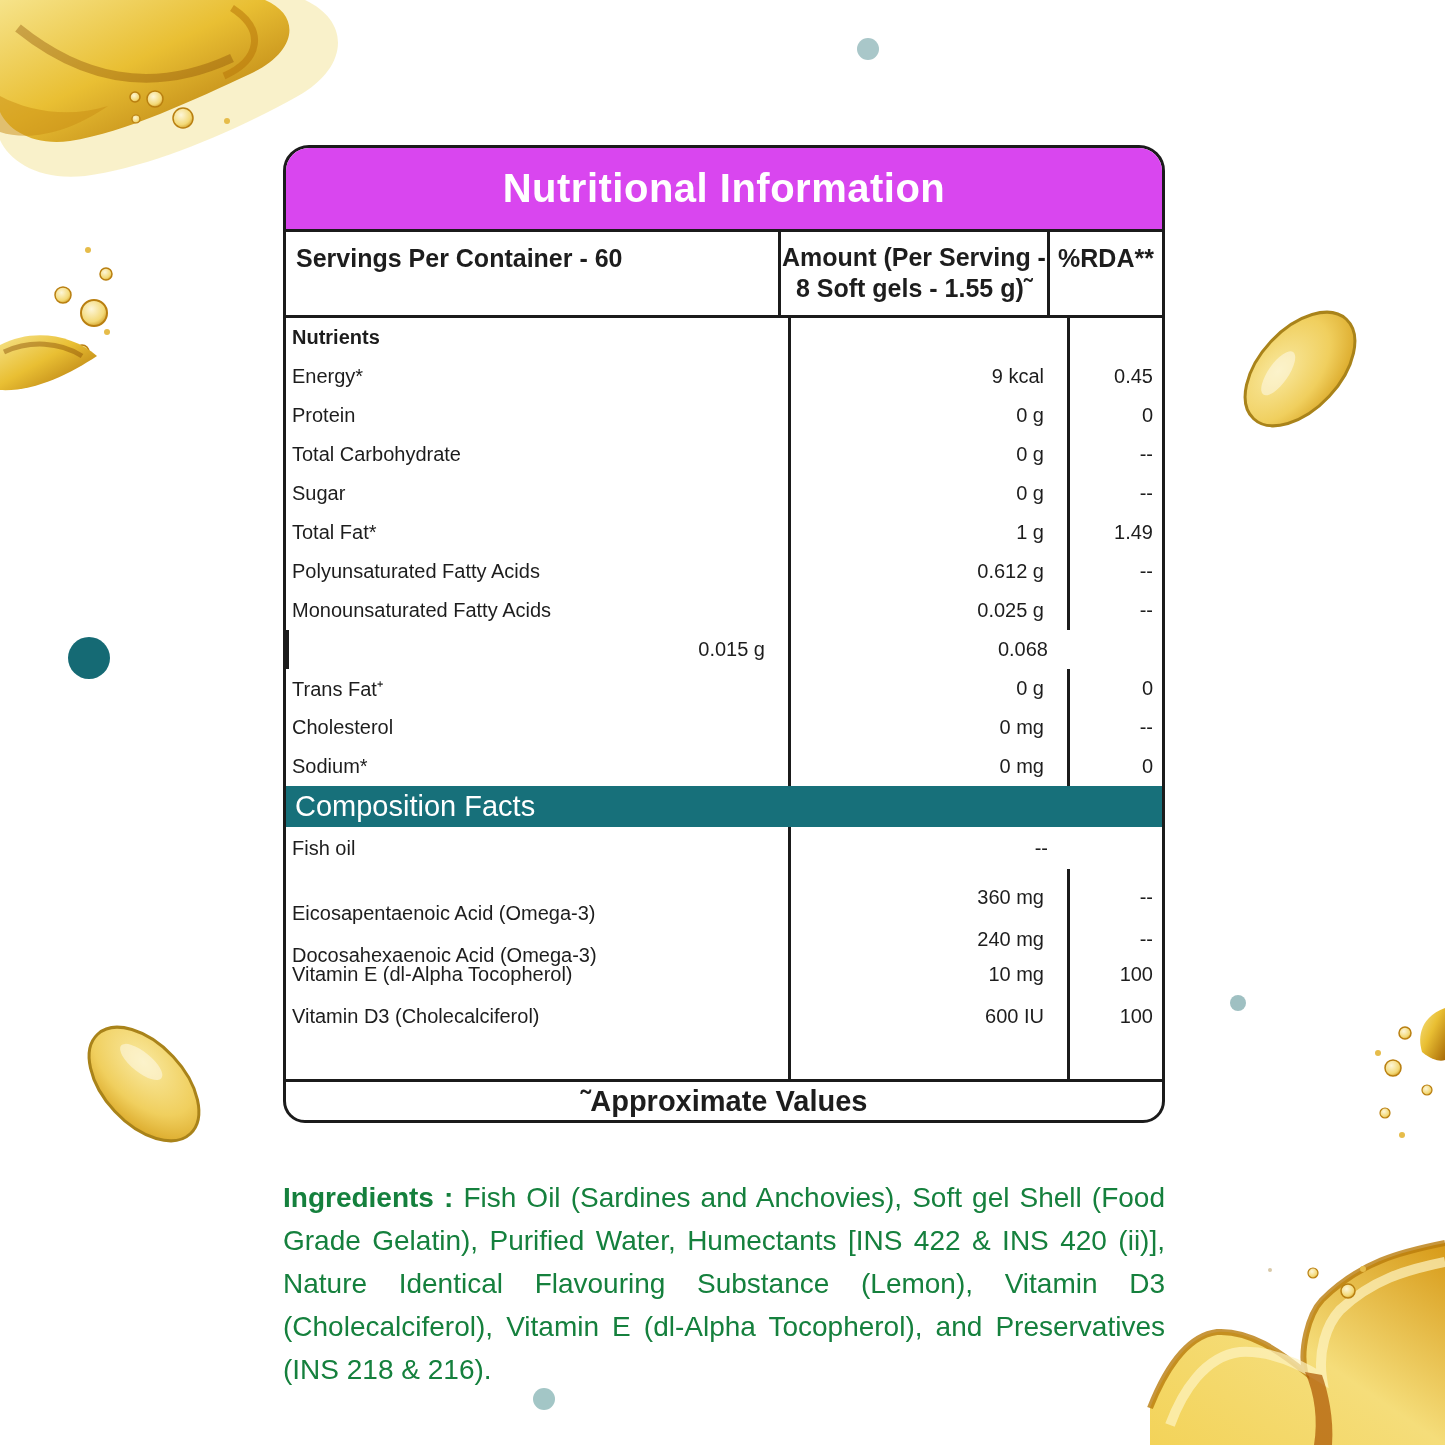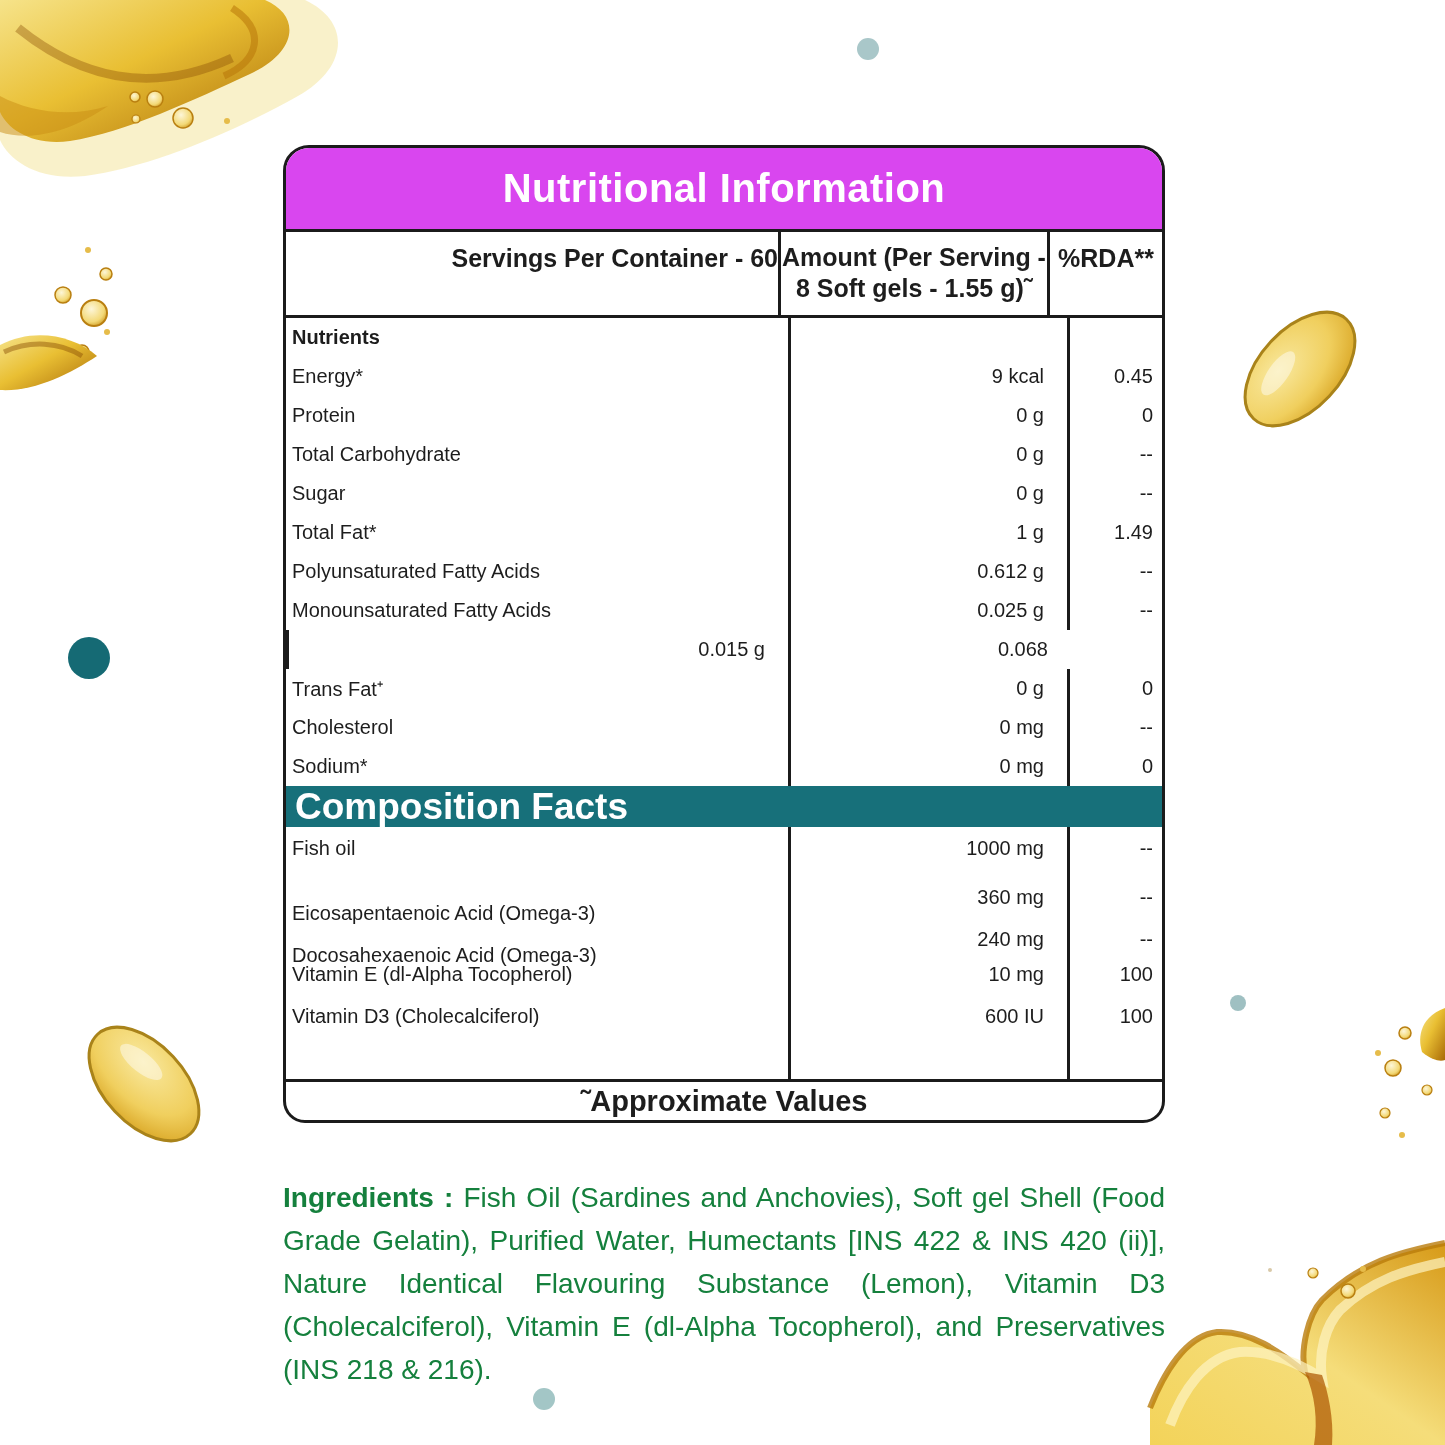--- a/index.html
+++ b/index.html
@@ -14,38 +14,38 @@
   .title-band{height:81px;background:#d946ef;border-bottom:3px solid #1b1b1b;
               display:flex;align-items:center;justify-content:center;}
   .title-band .t{color:#ffffff;font-size:40px;font-weight:bold;letter-spacing:.5px;}
 
   .grid-row{display:grid;grid-template-columns:492px 269px 1fr;}
   .cell{box-sizing:border-box;}
   .cell.mid{border-left:3px solid #1b1b1b;}
   .cell.right{border-left:3px solid #1b1b1b;}
 
   .head-row{height:83px;border-bottom:3px solid #1b1b1b;font-weight:bold;font-size:25px;}
-  .head-row .c1{padding:12px 0 0 10px;text-align:right;}
+  .head-row .c1{padding:12px 0 0 10px;}
   .head-row .c2{text-align:center;line-height:31px;padding-top:10px;}
   .head-row .c3{text-align:center;padding-top:12px;}
 
   .rows .grid-row{height:39px;font-size:20px;align-items:stretch;gap:10px;}
   .rows.comp .grid-row{height:42px;}
   .rows .cell{display:flex;align-items:center;}
   .cell.name{padding-left:6px;}
   .cell.amount{justify-content:flex-end;padding-right:13px;}
   .cell.rda{justify-content:flex-end;padding-right:9px;}
   .ind-0{padding-left:6px;}
   .ind-1{padding-left:13px;}
   .ind-2{padding-left:23px;}
   .ind-3{padding-left:27px;margin-top:33px;}
   .sec-label{font-weight:bold;}
 
   .comp-band{height:41px;background:#17707a;display:flex;align-items:center;}
-  .comp-band .t{color:#ffffff;font-weight:bold;font-size:37px;padding-left:9px;}
+  .comp-band .t{color:#ffffff;font-weight:normal;font-size:29px;padding-left:9px;}
 
   .spacer-row{height:26px;}
   .approx-row{height:38px;border-top:3px solid #1b1b1b;display:flex;align-items:center;
               justify-content:center;font-weight:bold;font-size:29px;}
 
   
   .ingredients{position:absolute;left:283px;top:1148px;width:882px;font-size:28px;
                line-height:43px;text-align:justify;color:#15803d;}
   .ingredients .lbl{font-weight:bold;}
 </style>
@@ -233,21 +233,20 @@
     </div>
 
     <div class="comp-band">
       <span class="t">Composition Facts</span>
     </div>
 
     <div class="rows comp">
       <div>
   <div class="grid-row">
     <div class="cell name ind-0">Fish oil</div>
-    <div class="cell mid amount">1000 mg</div>
     <div class="cell right rda">--</div>
   </div>
 
   <div class="grid-row">
     <div class="cell name ind-3">Eicosapentaenoic Acid (Omega-3)</div>
     <div class="cell mid amount">360 mg</div>
     <div class="cell right rda">--</div>
   </div>
 
   <div class="grid-row">

